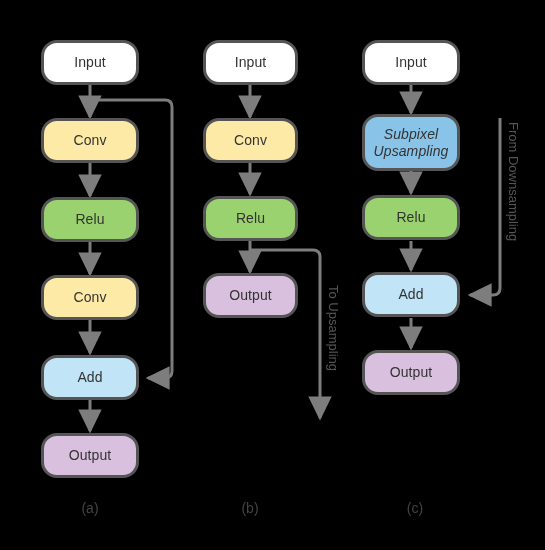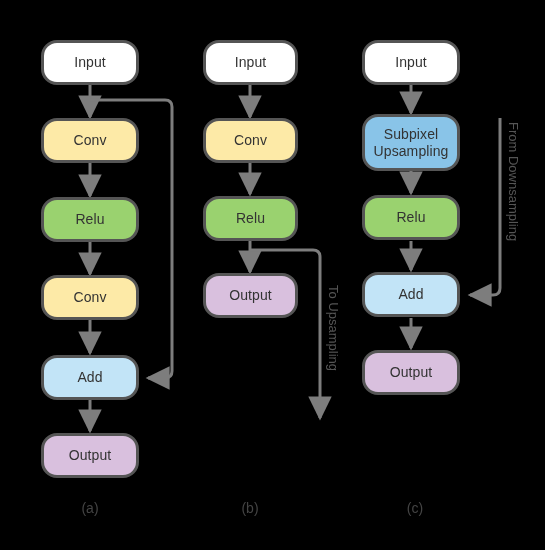--- a/index.html
+++ b/index.html
@@ -123,21 +123,21 @@
   </div>
   <div class="node" style="left:203px; top:273px; width:95px; height:45px; background:#d9c0de;">
     <span class="node-label">Output</span>
   </div>
   <div class="edge-label" style="left:341px; top:285px;">To Upsampling</div>
   <div class="caption" style="left:230px; top:500px;">(b)</div>
 
   <div class="node" style="left:362px; top:40px; width:98px; height:45px; background:#ffffff;">
     <span class="node-label">Input</span>
   </div>
-  <div class="node" style="left:362px; top:114px; width:98px; height:57px; background:#89c4e8;">
+  <div class="node" style="left:362px; top:114px; width:98px; height:57px; background:#89c4e8;font-style:italic;">
     <span class="node-label">Subpixel Upsampling</span>
   </div>
   <div class="node" style="left:362px; top:195px; width:98px; height:45px; background:#9ad26f;">
     <span class="node-label">Relu</span>
   </div>
   <div class="node" style="left:362px; top:272px; width:98px; height:45px; background:#c2e4f7;">
     <span class="node-label">Add</span>
   </div>
   <div class="node" style="left:362px; top:350px; width:98px; height:45px; background:#d9c0de;">
     <span class="node-label">Output</span>

